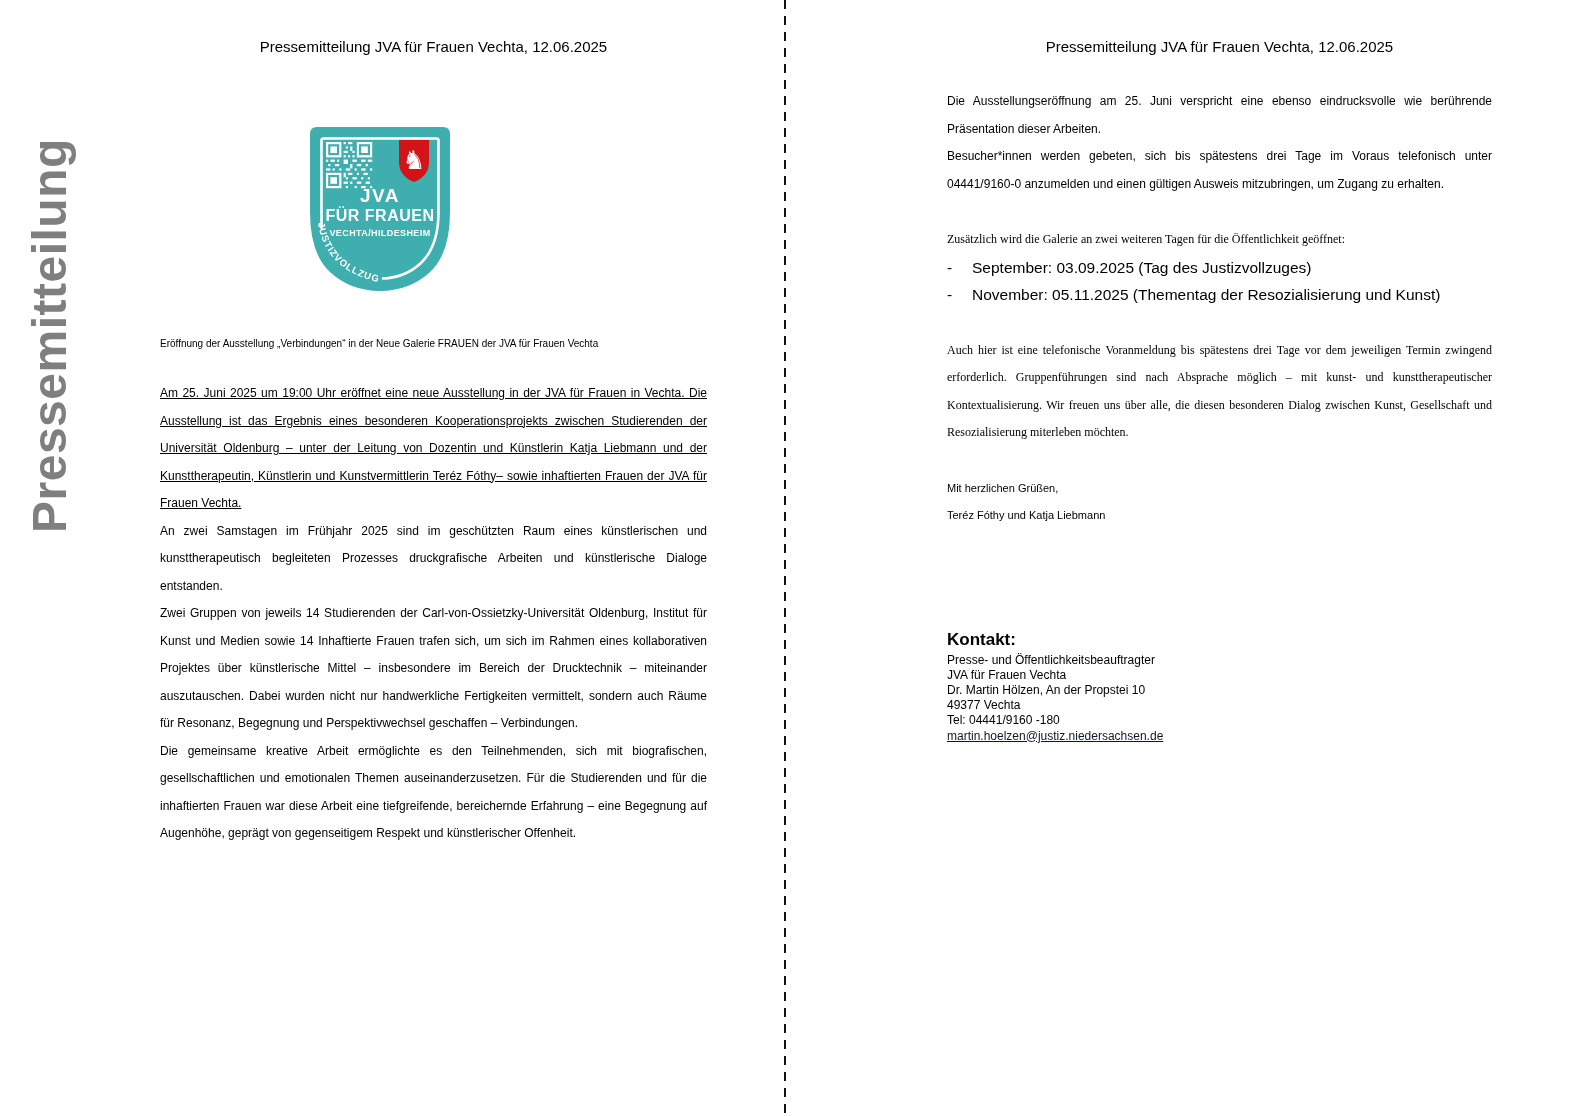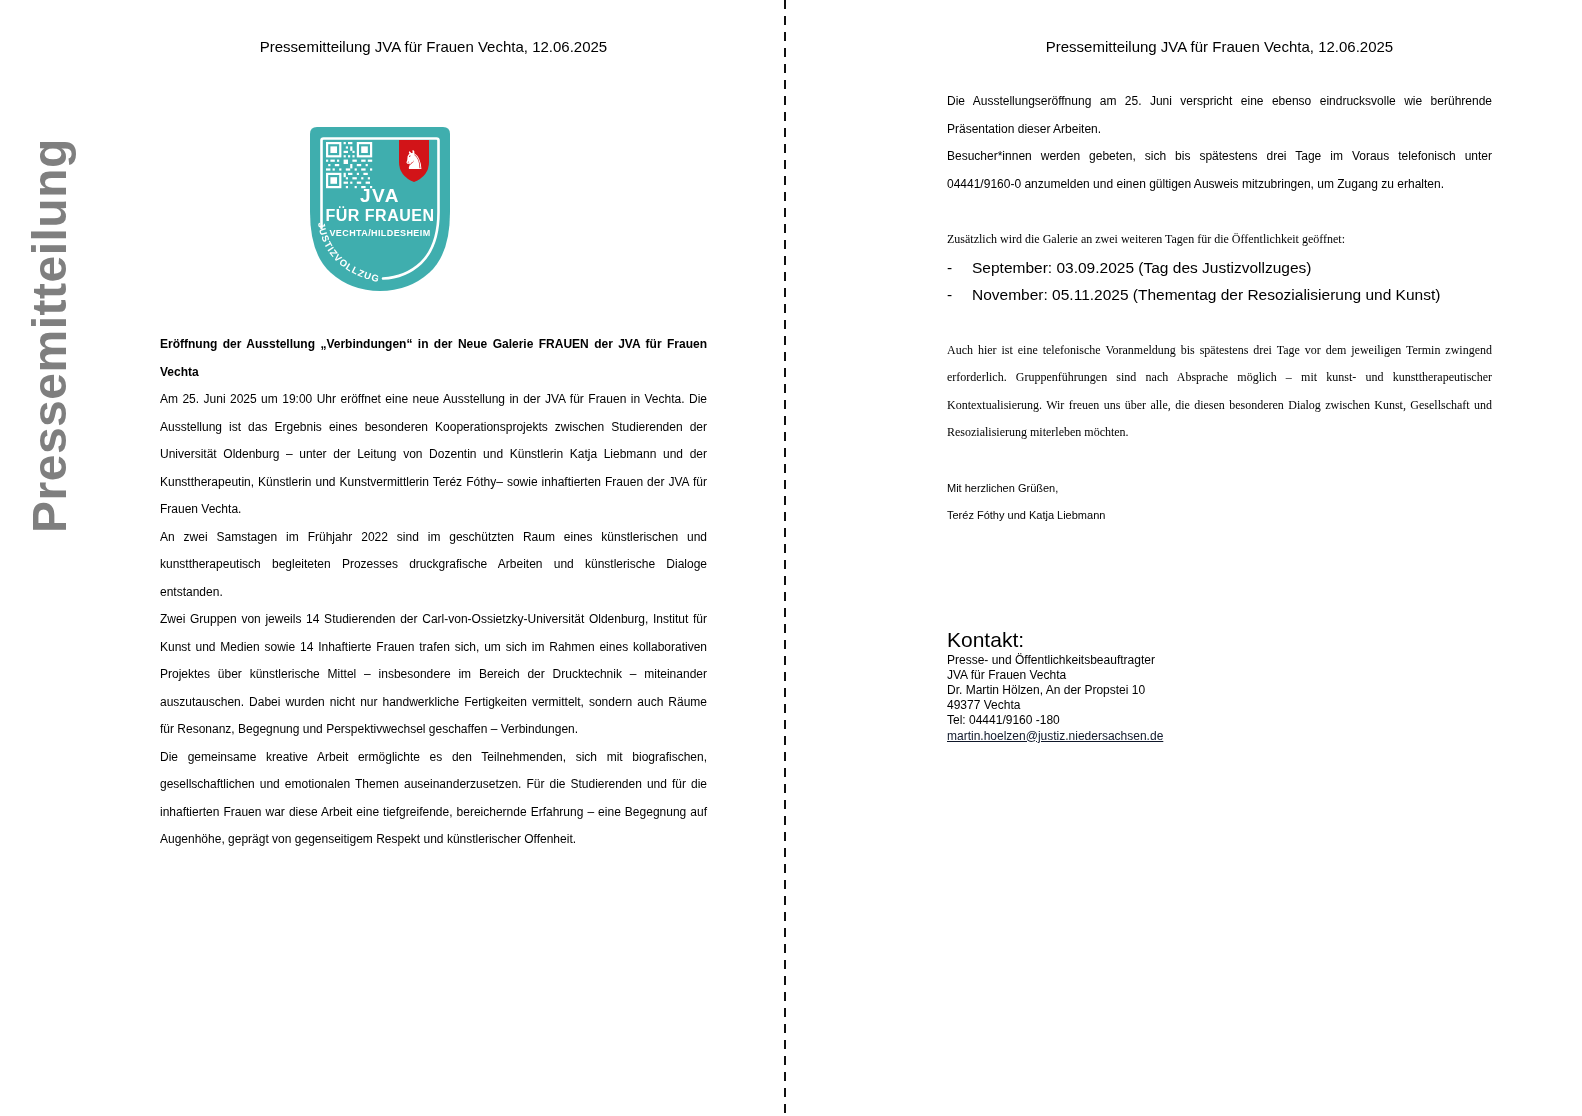--- a/index.html
+++ b/index.html
@@ -15,32 +15,32 @@
     position:absolute;top:533px;left:22px;transform-origin:0 0;
     transform:rotate(-90deg);white-space:nowrap;
     font-size:48px;font-weight:bold;color:#7f7f7f;letter-spacing:0.5px;
   }
   .col{position:absolute;top:38px;}
   .col-left{left:160px;width:547px;}
   .col-right{left:947px;width:545px;}
   .doc-header{font-size:15px;line-height:18px;text-align:center;color:#000;}
   .logo-wrap{margin:71px 0 0 150px;width:140px;height:164px;}
   .doc-title{
-    margin-top:39px;font-size:12px;font-weight:bold;line-height:28px;
+    margin-top:39px;font-size:10px;font-weight:normal;line-height:28px;
     text-align:justify;
   }
   .body-text{font-size:12px;line-height:27.5px;text-align:justify;}
-  .first-block{}
+  .first-block{margin-top:22px;text-decoration:underline;}
   .rp-start{margin-top:32px;}
   .gap{margin-top:28px;font-family:Liberation Serif, serif;}
   .bullet-row{display:flex;font-size:15.5px;line-height:27.5px;text-align:left;}
   .bullet-dash{width:25px;flex:0 0 25px;}
   .greeting-block{margin-top:28px;font-size:11px;line-height:27.5px;text-align:left;}
   .contact-block{margin-top:100px;}
-  .contact-heading{font-size:21px;line-height:20px;}
+  .contact-heading{font-size:17px;line-height:20px;font-weight:bold;}
   .contact-lines{font-size:12px;line-height:15.2px;margin-top:3px;}
   .contact-email{
     font-size:12px;line-height:15.2px;color:#0f172a;text-decoration:underline;cursor:pointer;
   }
 </style>
 </head>
 <body>
 
 <div class="divider"></div>
 
@@ -127,21 +127,21 @@
         </defs>
       <text font-size="9.5" font-weight="bold" fill="#ffffff" letter-spacing="1" font-family="Liberation Sans, sans-serif">
         <textPath href="#arcTextPath">JUSTIZVOLLZUG</textPath>
       </text>
     </svg>
   </div>
 
   <div class="doc-title">Eröffnung der Ausstellung „Verbindungen“ in der Neue Galerie FRAUEN der JVA für Frauen Vechta</div>
 
   <div class="body-text first-block">Am 25. Juni 2025 um 19:00 Uhr eröffnet eine neue Ausstellung in der JVA für Frauen in Vechta. Die Ausstellung ist das Ergebnis eines besonderen Kooperationsprojekts zwischen Studierenden der Universität Oldenburg – unter der Leitung von Dozentin und Künstlerin Katja Liebmann und der Kunsttherapeutin, Künstlerin und Kunstvermittlerin Teréz Fóthy– sowie inhaftierten Frauen der JVA für Frauen Vechta.</div>
-  <div class="body-text">An zwei Samstagen im Frühjahr 2022 sind im geschützten Raum eines künstlerischen und kunsttherapeutisch begleiteten Prozesses druckgrafische Arbeiten und künstlerische Dialoge entstanden.</div>
+  <div class="body-text">An zwei Samstagen im Frühjahr 2025 sind im geschützten Raum eines künstlerischen und kunsttherapeutisch begleiteten Prozesses druckgrafische Arbeiten und künstlerische Dialoge entstanden.</div>
   <div class="body-text">Zwei Gruppen von jeweils 14 Studierenden der Carl-von-Ossietzky-Universität Oldenburg, Institut für Kunst und Medien sowie 14 Inhaftierte Frauen trafen sich, um sich im Rahmen eines kollaborativen Projektes über künstlerische Mittel – insbesondere im Bereich der Drucktechnik – miteinander auszutauschen. Dabei wurden nicht nur handwerkliche Fertigkeiten vermittelt, sondern auch Räume für Resonanz, Begegnung und Perspektivwechsel geschaffen – Verbindungen.</div>
   <div class="body-text">Die gemeinsame kreative Arbeit ermöglichte es den Teilnehmenden, sich mit biografischen, gesellschaftlichen und emotionalen Themen auseinanderzusetzen. Für die Studierenden und für die inhaftierten Frauen war diese Arbeit eine tiefgreifende, bereichernde Erfahrung – eine Begegnung auf Augenhöhe, geprägt von gegenseitigem Respekt und künstlerischer Offenheit.</div>
 </div>
 
 <div class="col col-right">
 
   <div class="doc-header">Pressemitteilung JVA für Frauen Vechta, 12.06.2025</div>
 
   <div class="body-text rp-start">Die Ausstellungseröffnung am 25. Juni verspricht eine ebenso eindrucksvolle wie berührende Präsentation dieser Arbeiten.</div>
   <div class="body-text">Besucher*innen werden gebeten, sich bis spätestens drei Tage im Voraus telefonisch unter 04441/9160-0 anzumelden und einen gültigen Ausweis mitzubringen, um Zugang zu erhalten.</div>

